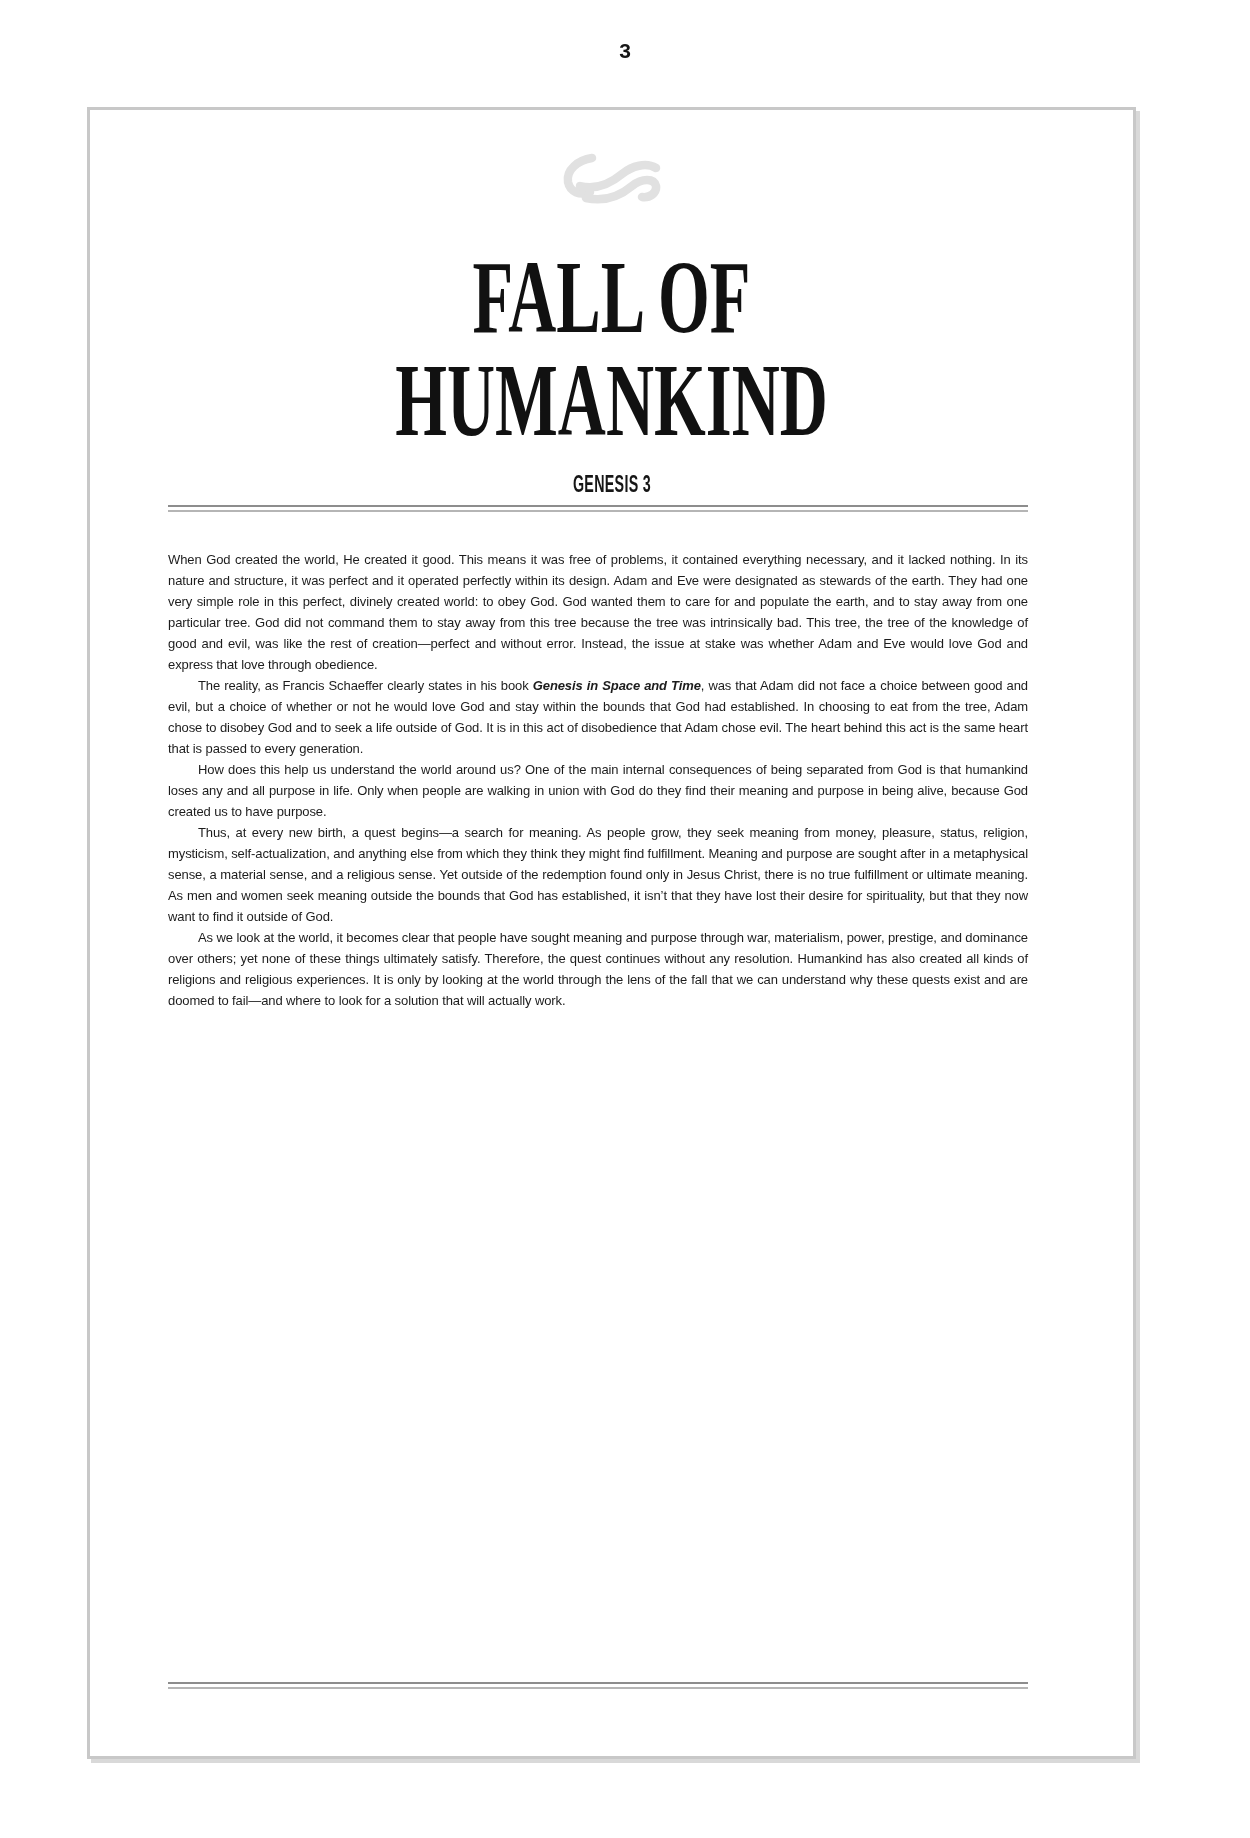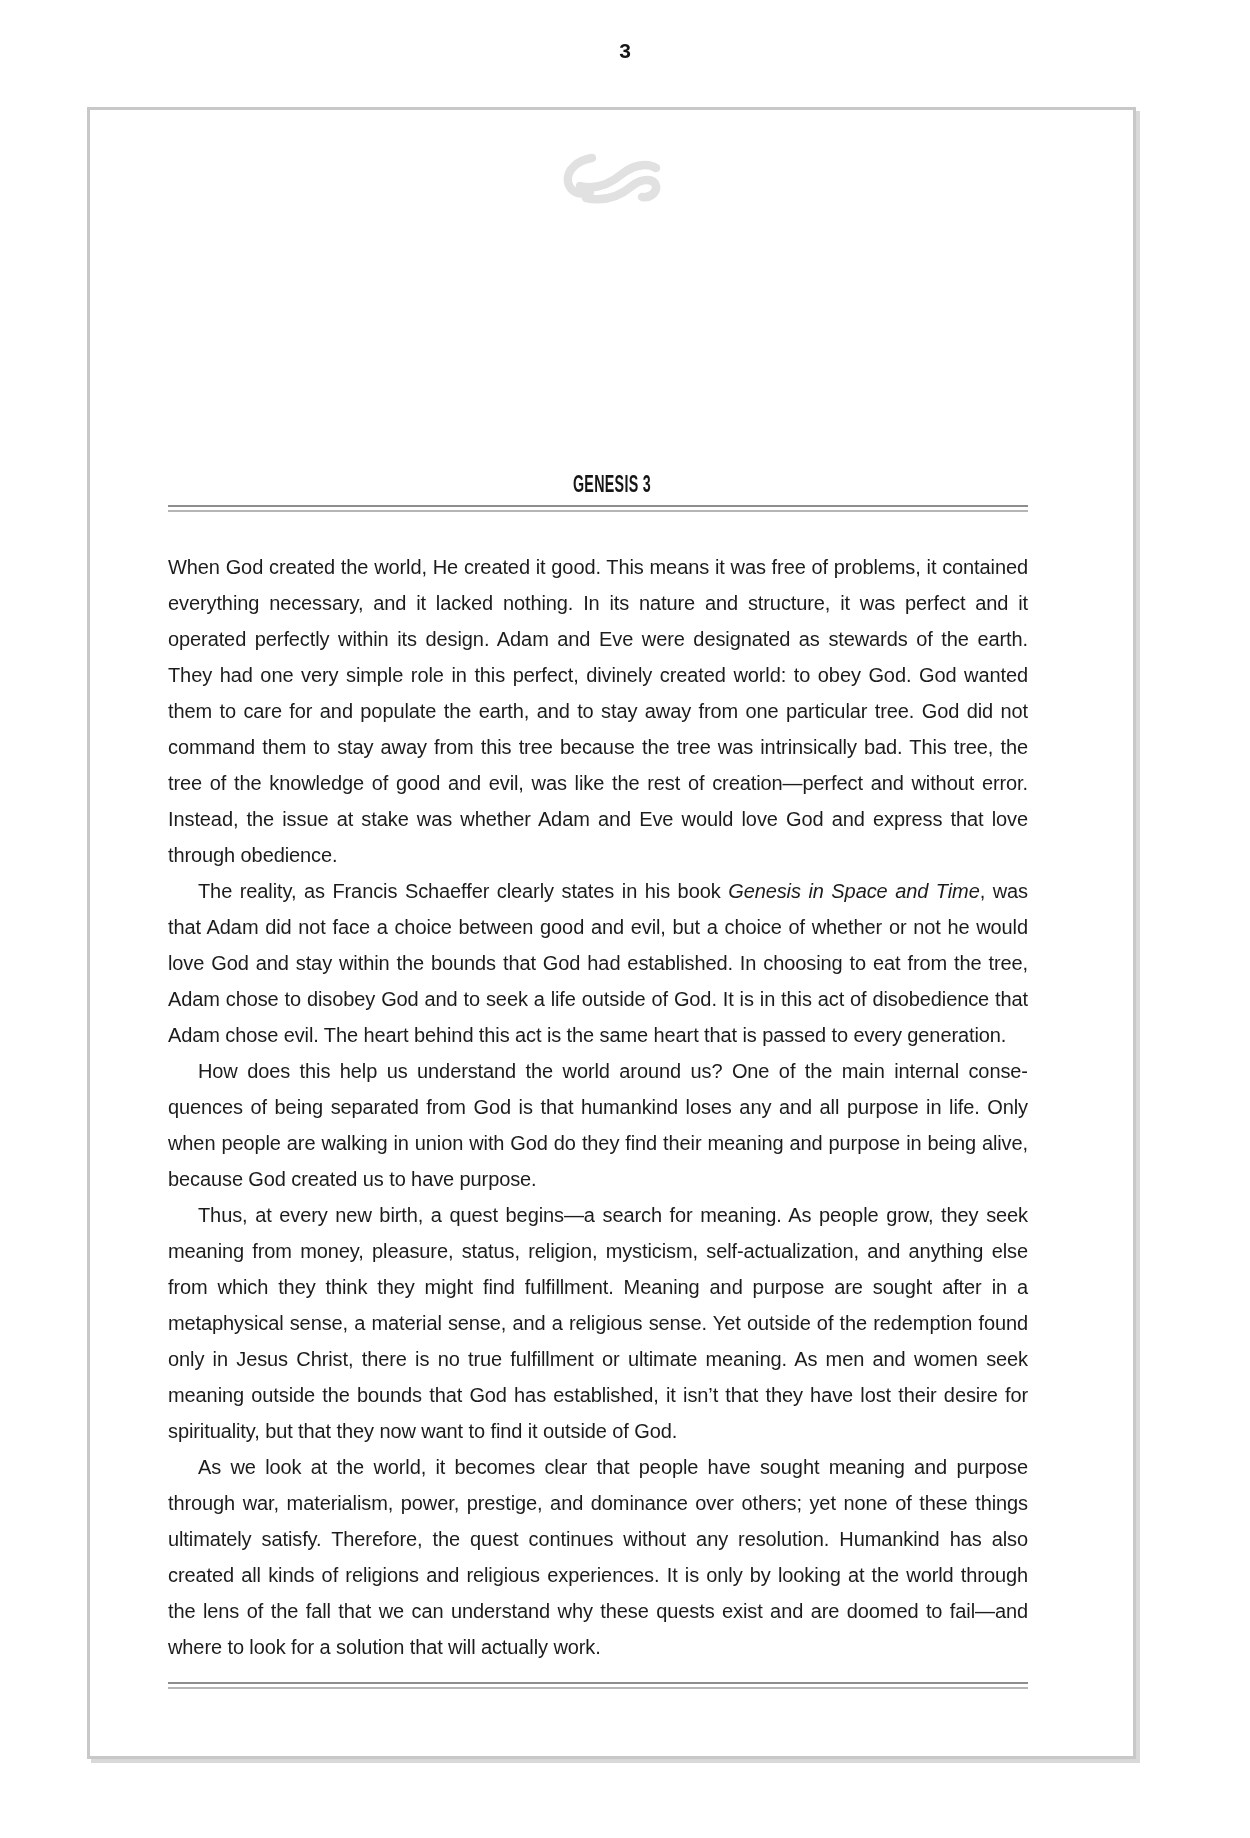--- a/index.html
+++ b/index.html
@@ -63,46 +63,50 @@
   }
   .rule{
     position:absolute;left:78px;width:860px;height:3px;
     border-top:2px solid var(--rule-dark);
     border-bottom:2px solid var(--rule-light);
   }
   .rule-top{top:395px;}
   .rule-bottom{top:1572px;}
   .body-text{
     position:absolute;top:439px;left:78px;width:860px;
-    font-size:20px;line-height:36px;
+    font-size:13px;line-height:21px;
     letter-spacing:-0.1px;
     color:var(--ink);
     text-align:justify;
   }
   .body-text p{margin:0;text-indent:30px;}
   .body-text p.first{text-indent:0;}
-  .body-text em{font-style:italic;}
+  .body-text em{font-style:italic;font-weight:bold;}
 </style>
 </head>
 <body>
 
 <div class="canvas">
 
   <div class="page-number">3</div>
 
   <div class="sheet">
 
     <svg class="flourish" viewBox="0 0 120 62" aria-hidden="true">
       <g fill="none" stroke="#e1e1e1" stroke-width="8.5" stroke-linecap="round">
         <path d="M40 16 C26 18 14 28 16 40 C18 50 28 54 38 50"></path>
         <path d="M28 44 C44 48 58 42 70 32 C80 24 94 20 104 26"></path>
         <path d="M34 56 C52 60 68 54 80 44 C90 36 102 36 104 44 C105 51 98 56 90 55"></path>
       </g>
     </svg>
 
+    <h1 class="title">
+      <span class="title-line">FALL OF</span>
+      <span class="title-line">HUMANKIND</span>
+    </h1>
 
     <div class="subtitle">
       <span class="subtitle-text">GENESIS 3</span>
     </div>
 
     <div class="rule rule-top"></div>
 
     <div class="body-text">
       <p class="first">When God created the world, He created it good. This means it was free of problems, it contained everything necessary, and it lacked nothing. In its nature and structure, it was perfect and it operated perfectly within its design. Adam and Eve were designated as stew­ards of the earth. They had one very simple role in this perfect, divinely created world: to obey God. God wanted them to care for and populate the earth, and to stay away from one particular tree. God did not command them to stay away from this tree because the tree was intrinsically bad. This tree, the tree of the knowledge of good and evil, was like the rest of creation—perfect and without error. Instead, the issue at stake was whether Adam and Eve would love God and express that love through obedience.</p>
       <p><span>The reality, as Francis Schaeffer clearly states in his book </span><em>Genesis in Space and Time</em><span>, was that Adam did not face a choice between good and evil, but a choice of whether or not he would love God and stay within the bounds that God had established. In choosing to eat from the tree, Adam chose to disobey God and to seek a life outside of God. It is in this act of disobedience that Adam chose evil. The heart behind this act is the same heart that is passed to every generation.</span></p>

